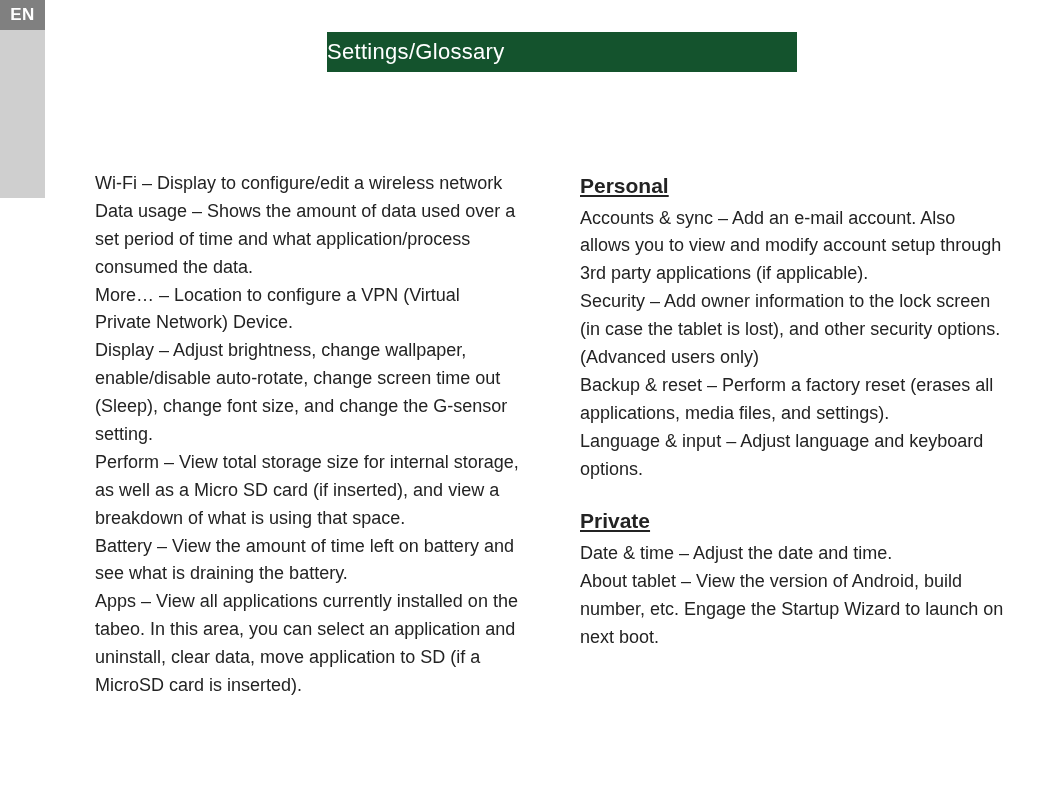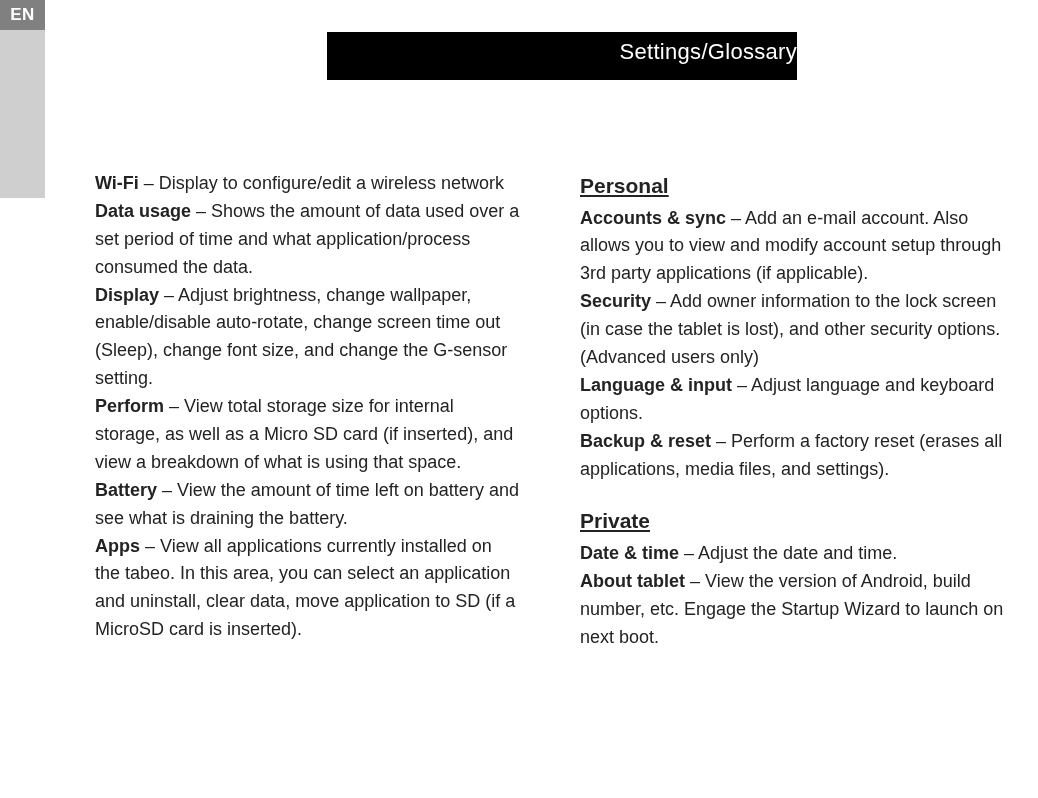--- a/index.html
+++ b/index.html
@@ -32,24 +32,24 @@
     font-size: 17px;
     line-height: 30px;
     text-align: center;
     letter-spacing: 0.5px;
   }
   .title-pill {
     position: absolute;
     top: 32px;
     left: 327px;
     width: 470px;
-    height: 48px;
-    background: #000000;
+    height: 40px;
+    background: #14532d;
     color: #ffffff;
-    text-align: right;
+    text-align: left;
     line-height: 40px;
     font-size: 22px;
     font-weight: 300;
     letter-spacing: 0.3px;
   }
   .columns {
     position: absolute;
     top: 170px;
     left: 95px;
     width: 910px;
@@ -61,39 +61,42 @@
     font-size: 18px;
     line-height: 1.55;
   }
   .section-head {
     font-weight: 700;
     text-decoration: underline;
     font-size: 21px;
     margin-bottom: 2px;
   }
   .spacer { height: 22px; }
-  b { font-weight: 700; }
+  b { font-weight: 400; }
 </style>
 </head>
 <body>
 
 <div class="side-bar"></div>
 <div class="lang-tag">EN</div>
 
 <div class="title-pill">Settings/Glossary</div>
 
 <div class="columns">
 
   <div class="col">
 
     <div>
       <b>Wi-Fi</b><span> – Display to configure/edit a wireless network</span>
     </div>
     <div>
       <b>Data usage</b><span> – Shows the amount of data used over a set period of time and what application/process consumed the data.</span>
+    </div>
+    <div>
+      <b>More…</b><span> – Location to configure a VPN (Virtual Private Network) Device.</span>
     </div>
     <div>
       <b>Display</b><span> – Adjust brightness, change wallpaper, enable/disable auto-rotate, change screen time out (Sleep), change font size, and change the G-sensor setting.</span>
     </div>
     <div>
       <b>Perform</b><span> – View total storage size for internal storage, as well as a Micro SD card (if inserted), and view a breakdown of what is using that space.</span>
     </div>
     <div>
       <b>Battery</b><span> – View the amount of time left on battery and see what is draining the battery.</span>
     </div>
@@ -106,24 +109,24 @@
   <div class="col">
     <div class="section-head">Personal</div>
 
     <div>
       <b>Accounts &amp; sync</b><span> – Add an e-mail account. Also allows you to view and modify account setup through 3rd party applications (if applicable).</span>
     </div>
     <div>
       <b>Security</b><span> – Add owner information to the lock screen (in case the tablet is lost), and other security options. (Advanced users only)</span>
     </div>
     <div>
-      <b>Language &amp; input</b><span> – Adjust language and keyboard options.</span>
+      <b>Backup &amp; reset</b><span> – Perform a factory reset (erases all applications, media files, and settings).</span>
     </div>
     <div>
-      <b>Backup &amp; reset</b><span> – Perform a factory reset (erases all applications, media files, and settings).</span>
+      <b>Language &amp; input</b><span> – Adjust language and keyboard options.</span>
     </div>
 
     <div class="spacer"></div>
 
     <div class="section-head">Private</div>
 
     <div>
       <b>Date &amp; time</b><span> – Adjust the date and time.</span>
     </div>
     <div>

